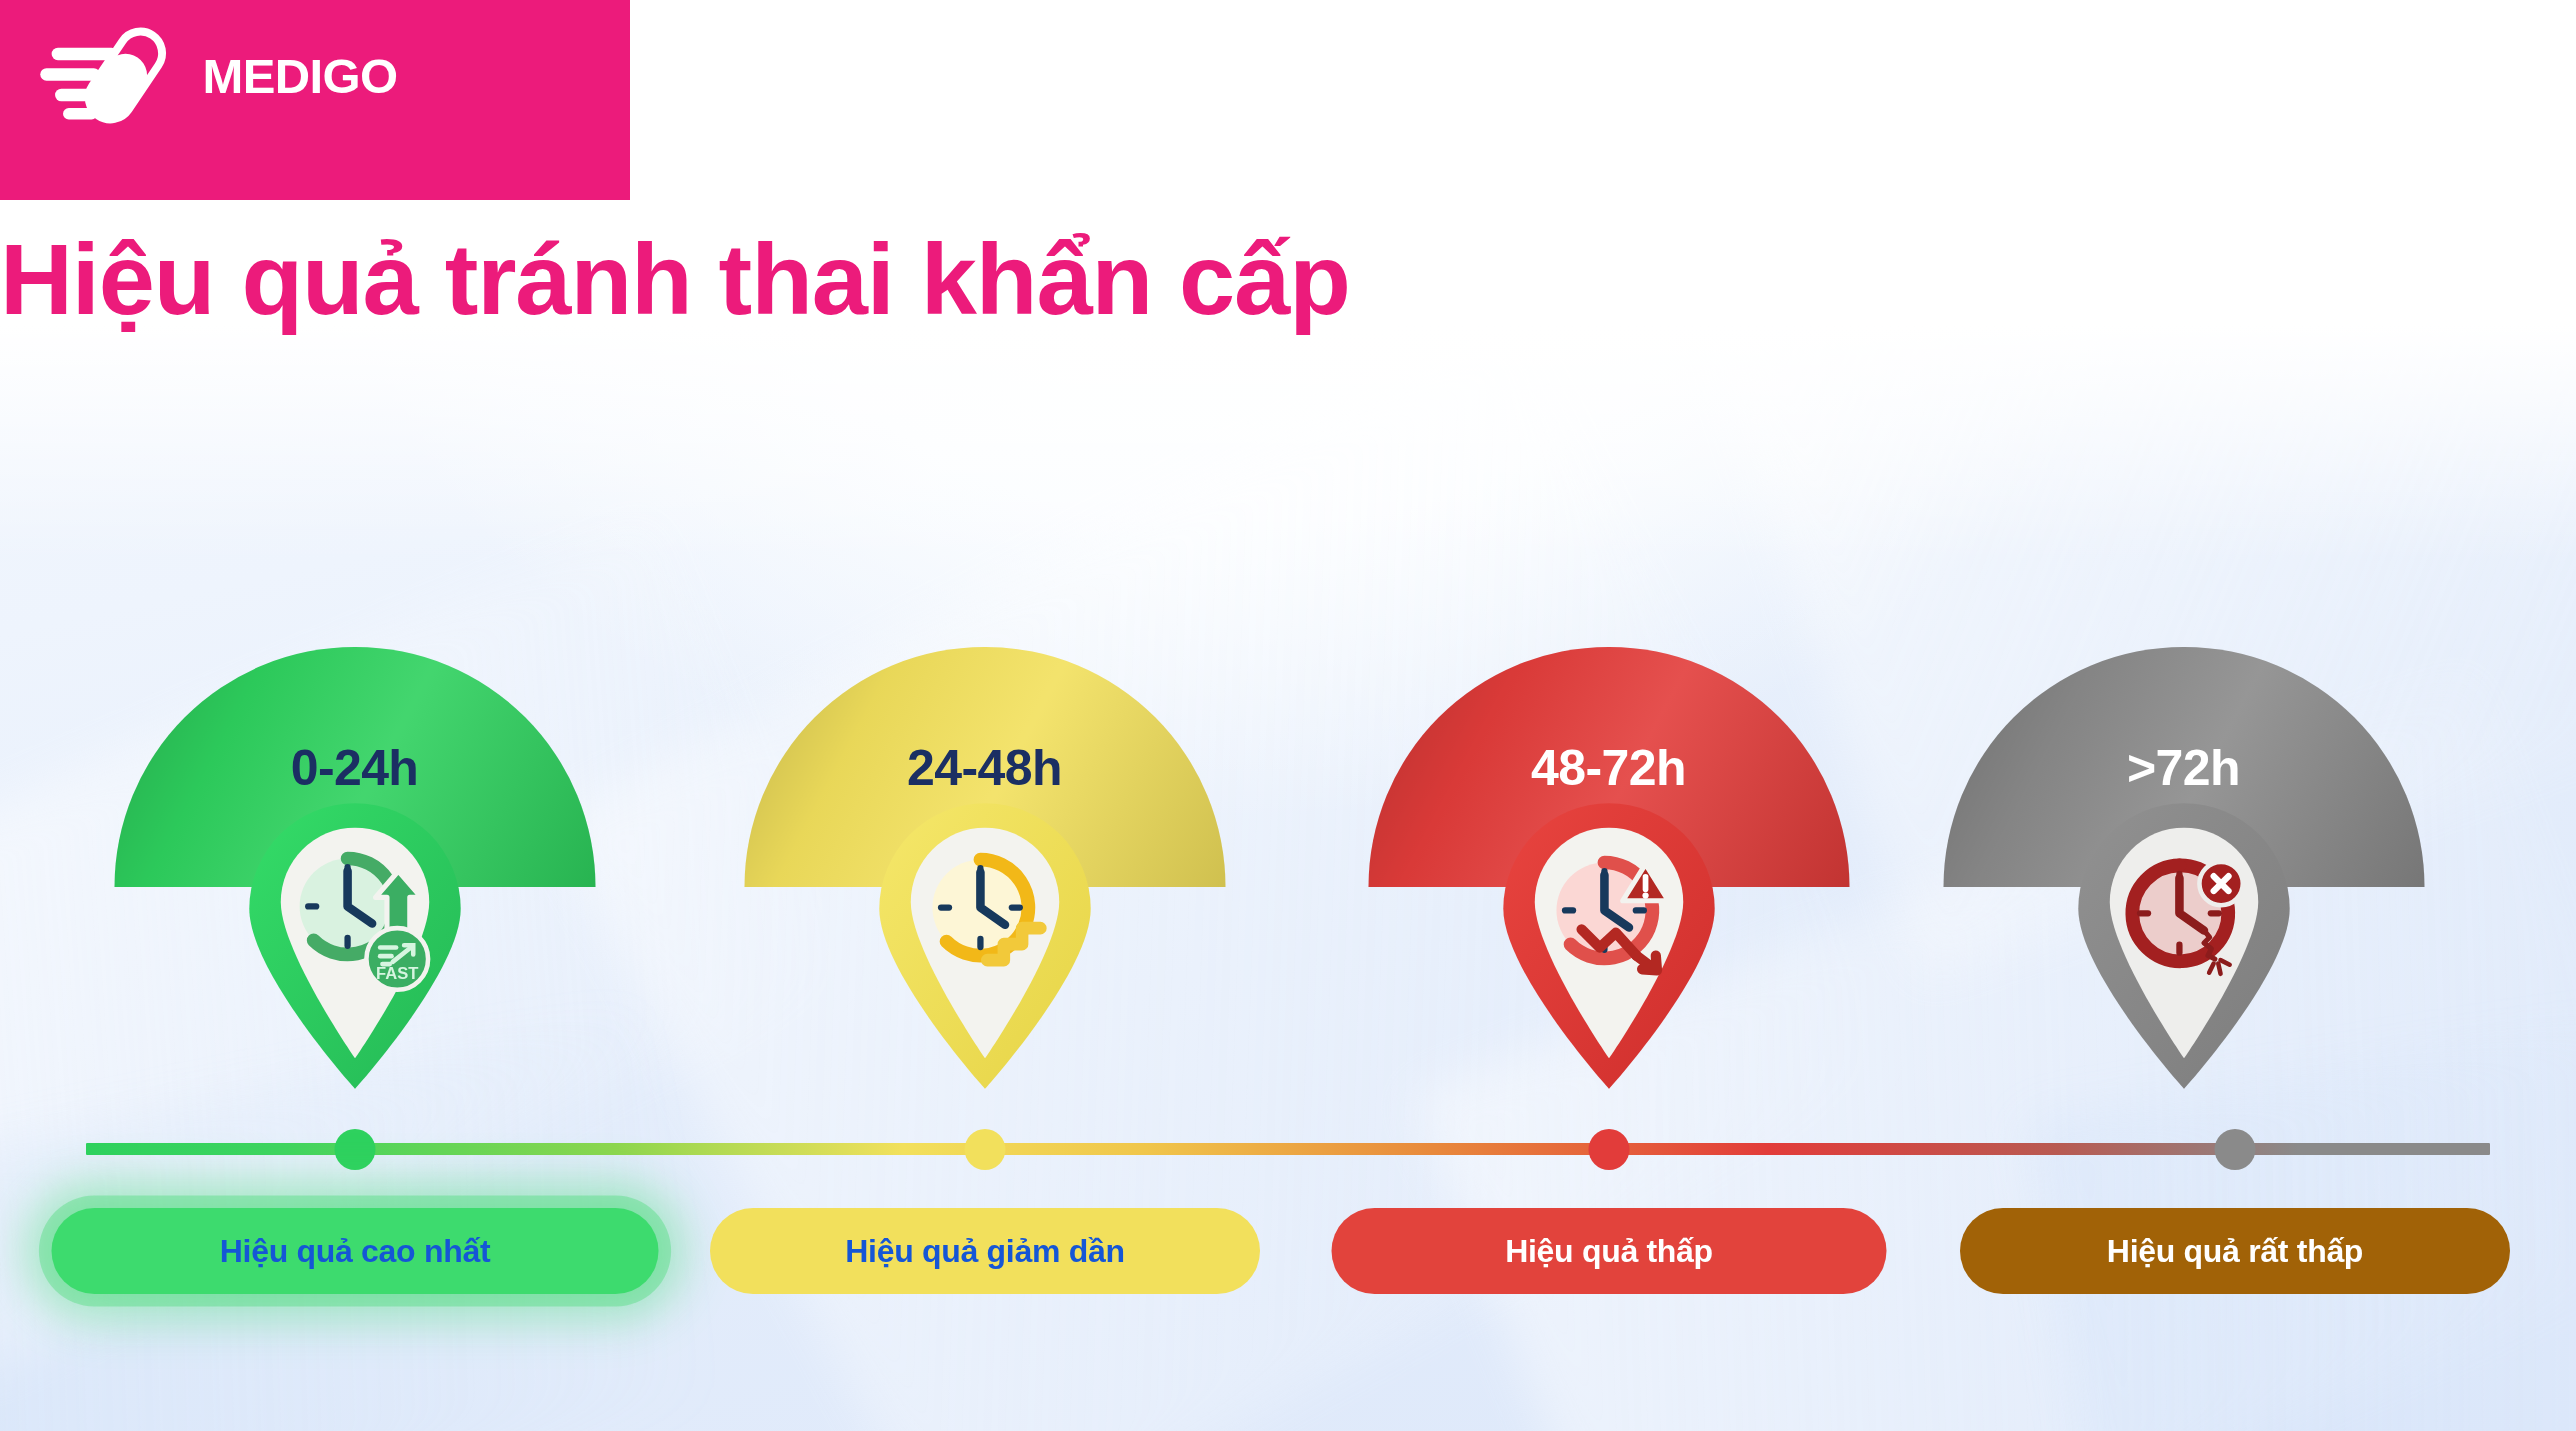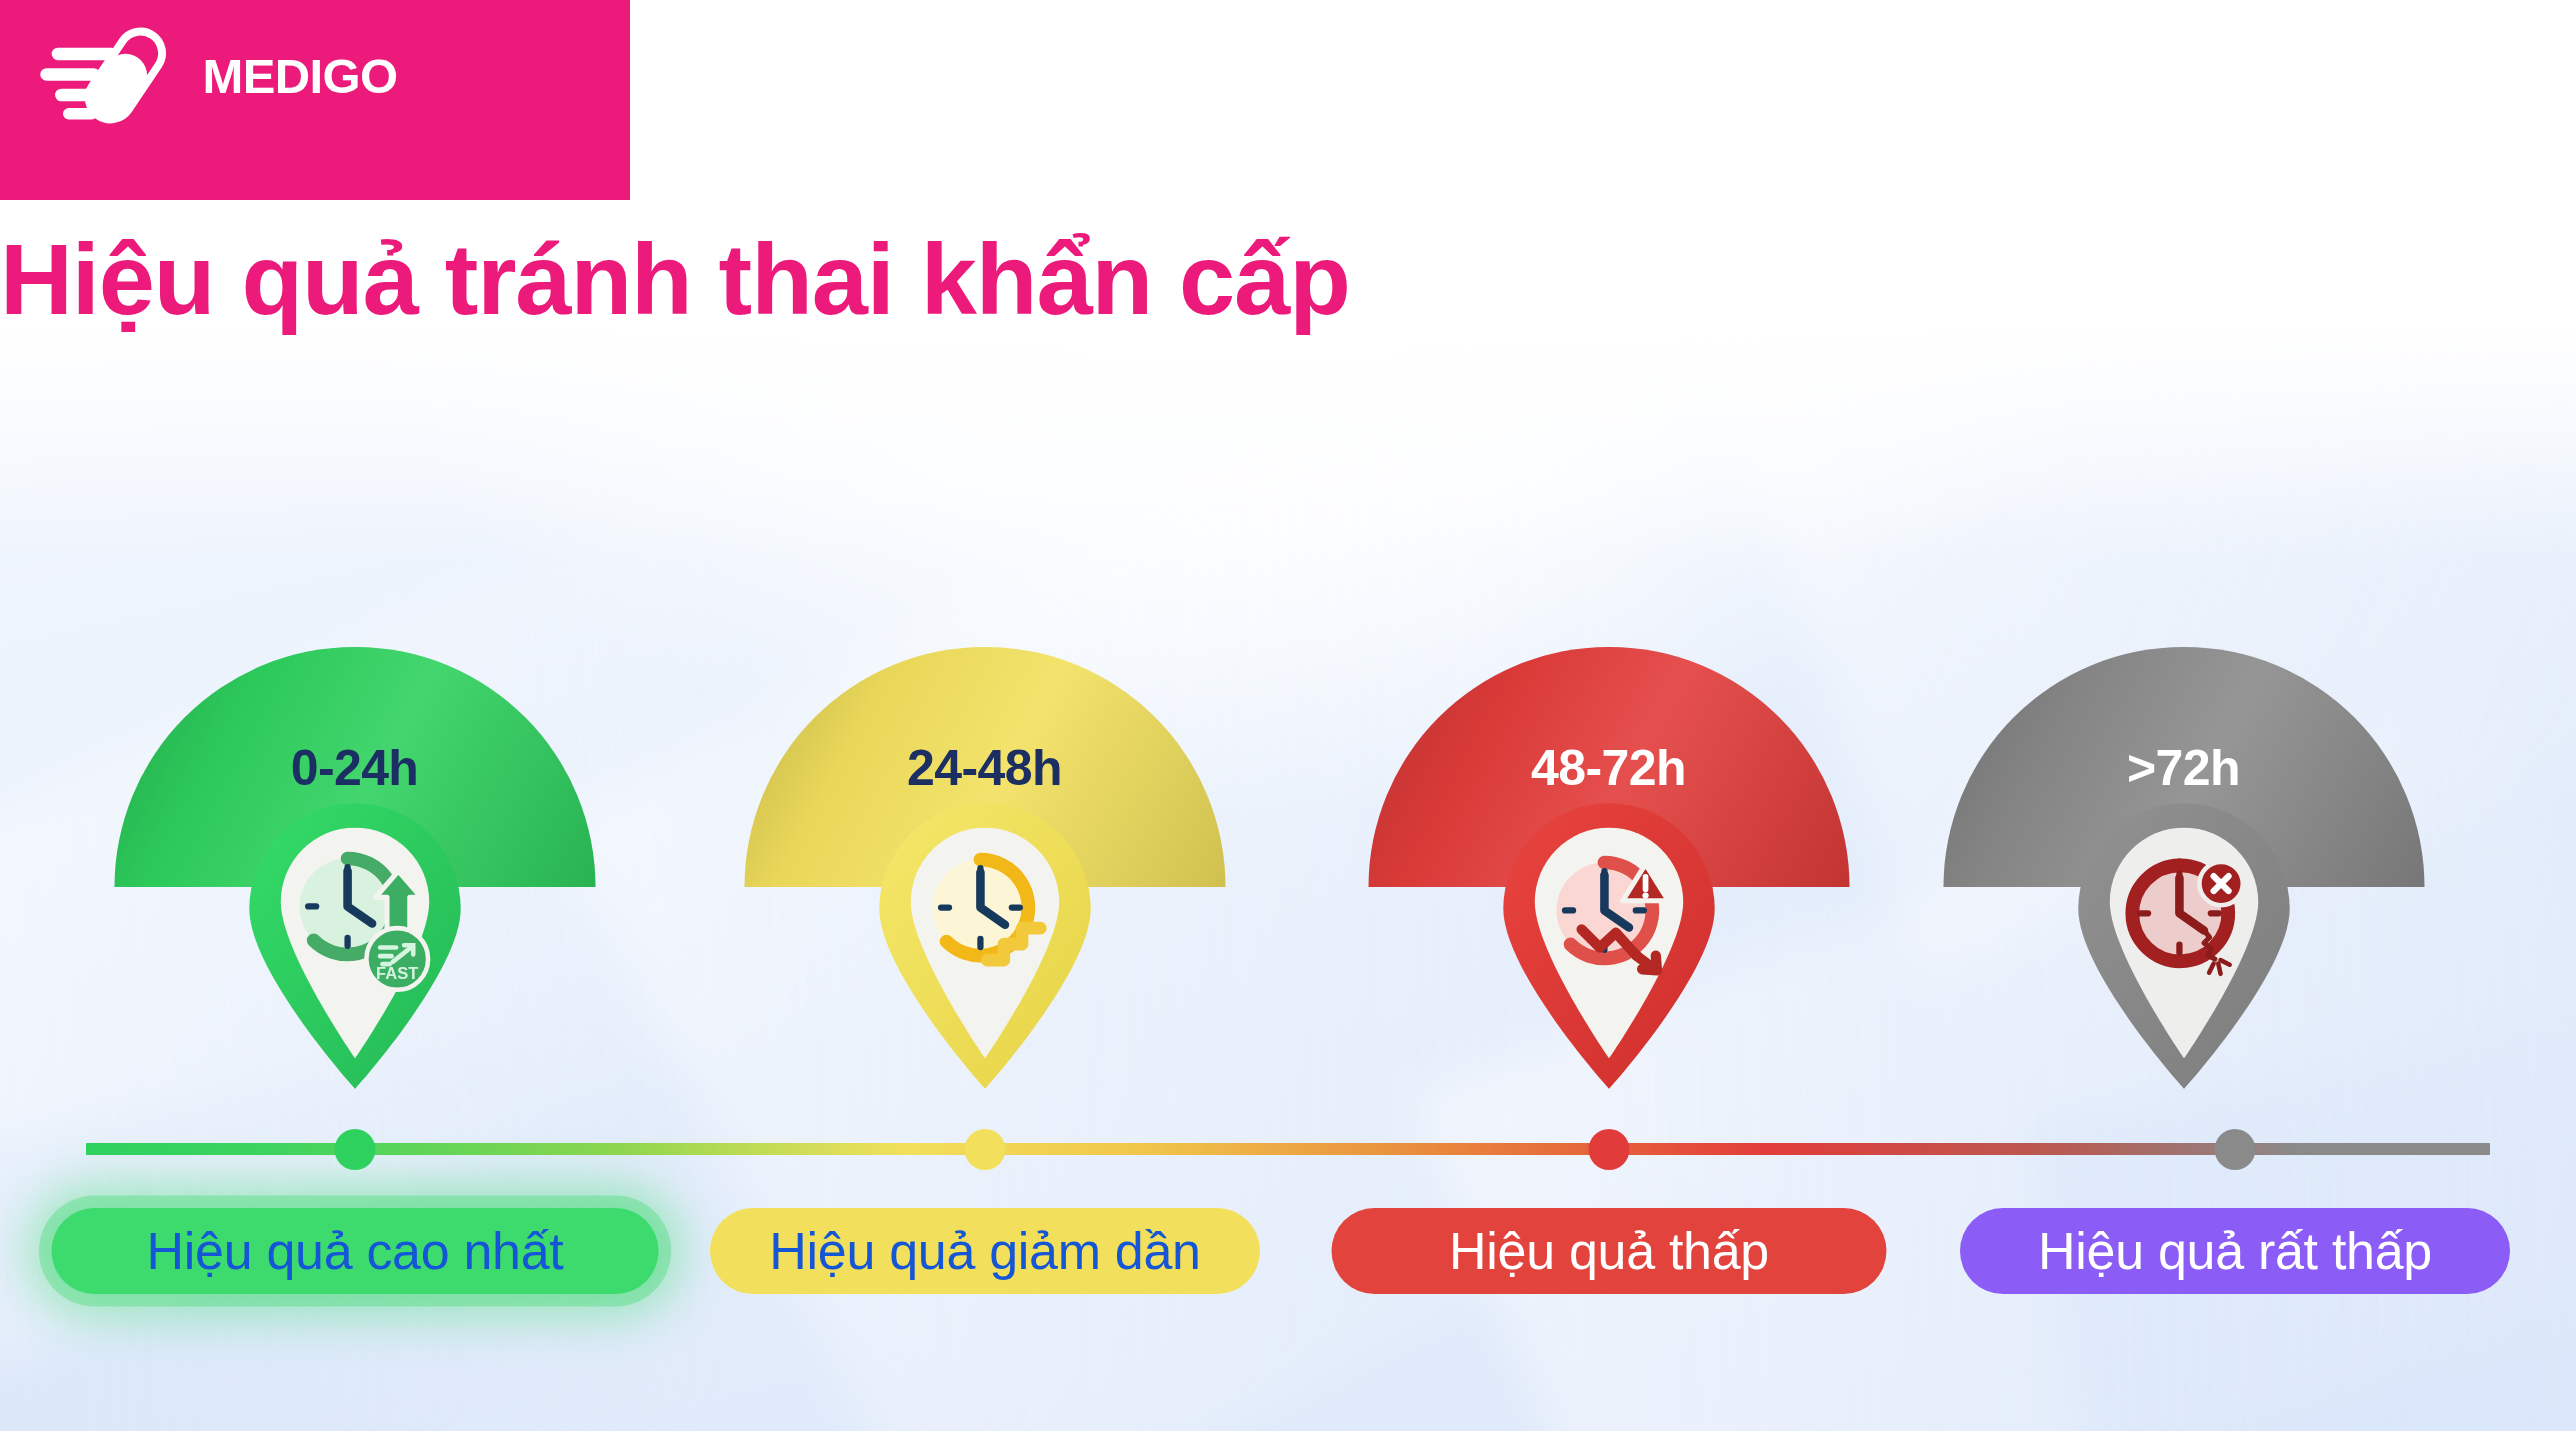--- a/index.html
+++ b/index.html
@@ -53,21 +53,21 @@
 
   
   #timeline{position:absolute;left:0;top:1136px;width:2576px;height:23px;z-index:15;}
   #timeline .bar{position:absolute;left:86px;top:6.9px;width:2404px;height:12.6px;border-radius:1.1px;}
   .tl-dot{position:absolute;top:-7.4px;width:41px;height:41px;border-radius:50%;transform:translateX(-50%);}
 
   
   #pills{position:absolute;left:0;top:1208px;width:2576px;height:114px;z-index:18;}
   .pill{position:absolute;top:0;height:86px;border-radius:43px;display:flex;align-items:center;justify-content:center;
     transform:translateX(-50%);}
-  .pill .ptxt{font-size:52px;font-weight:400;white-space:nowrap;letter-spacing:-0.3px;}
+  .pill .ptxt{font-size:32px;font-weight:700;white-space:nowrap;letter-spacing:-0.3px;}
   .pill.glow{box-shadow:0 0 0 12.6px rgba(61,219,110,.35),0 0 46px 25px rgba(61,219,110,.40);}
 </style>
 </head>
 <body>
 
 <div id="bg-layer">
   <div class="bg-base"></div>
   <div class="bg-streak s1"></div>
   <div class="bg-streak s2"></div>
   <div class="bg-streak s3"></div>
@@ -261,17 +261,17 @@
 <div id="pills">
   <div class="pill glow" style="left:355px;width:607px;background:#3ddb6e;">
     <span class="ptxt" style="color:#1556d6;">Hiệu quả cao nhất</span>
   </div>
   <div class="pill" style="left:985px;width:550px;background:#f2e05c;">
     <span class="ptxt" style="color:#1556d6;">Hiệu quả giảm dần</span>
   </div>
   <div class="pill" style="left:1609px;width:555px;background:#e2433c;">
     <span class="ptxt" style="color:#ffffff;">Hiệu quả thấp</span>
   </div>
-  <div class="pill" style="left:2235px;width:550px;background:#8b5cf6;">
+  <div class="pill" style="left:2235px;width:550px;background:#a16207;">
     <span class="ptxt" style="color:#ffffff;">Hiệu quả rất thấp</span>
   </div>
 </div>
 
 
 </body></html>

